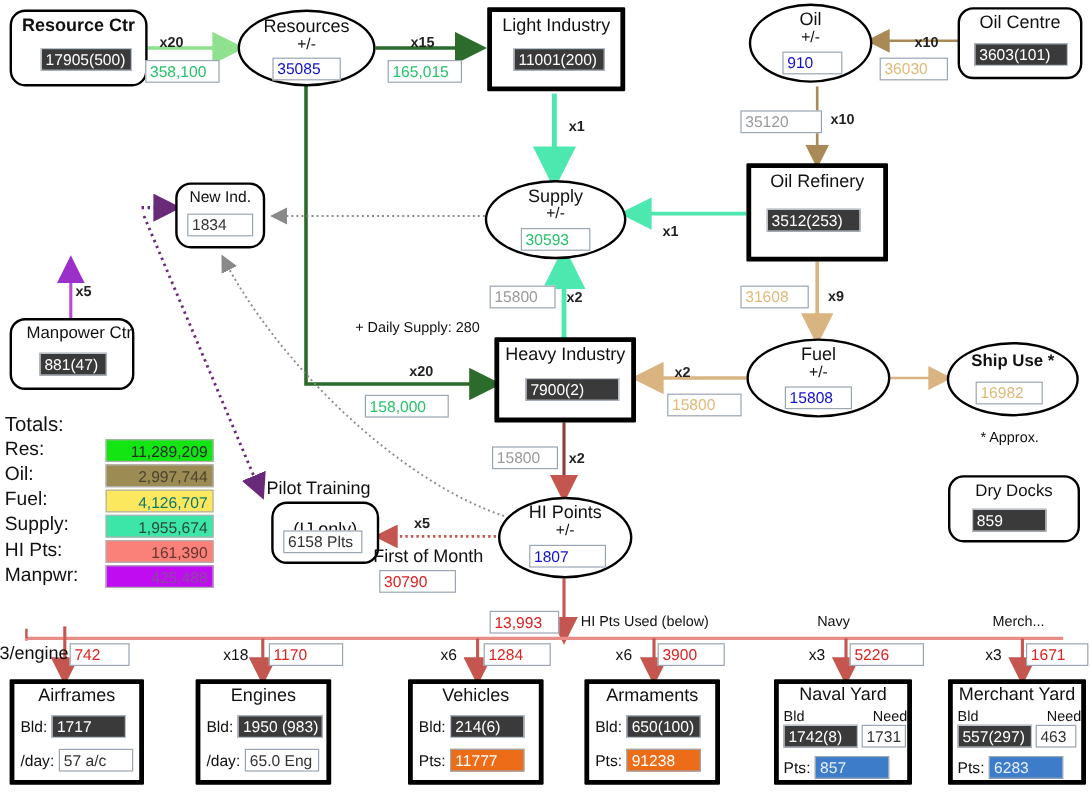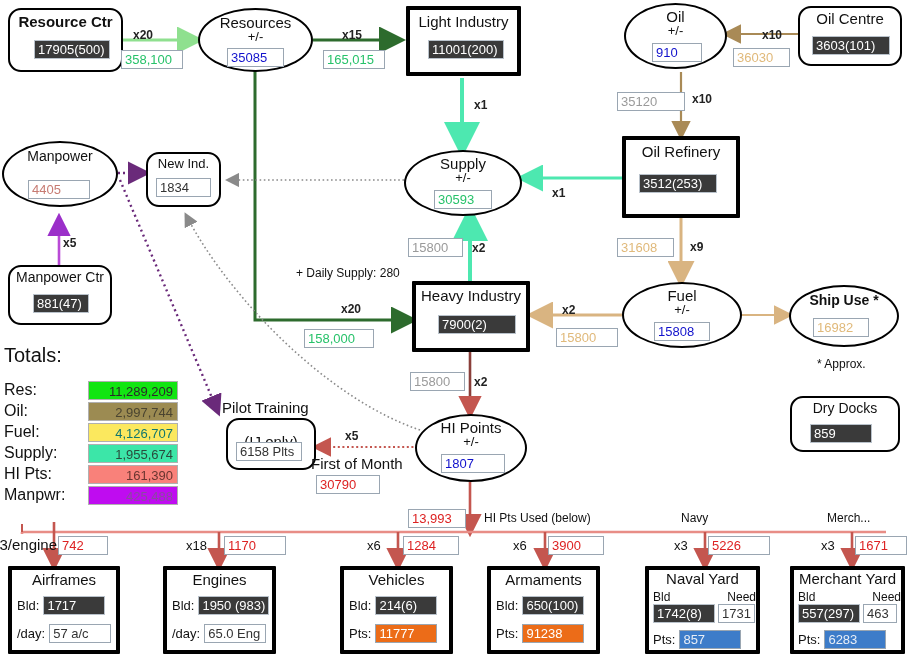--- a/index.html
+++ b/index.html
@@ -41,21 +41,21 @@
   .plain{position:absolute;font-size:14px;color:#111;white-space:nowrap;}
   .plain.b{font-weight:normal;font-size:12px;}
 
   
   #totals{position:absolute;left:4px;top:344px;font-size:16px;color:#111;}
   #totals .row{display:flex;align-items:center;height:20px;margin-bottom:1px;}
   #totals .lbl{width:84px;text-align:left;font-size:16px;}
   #totals .val{width:90px;height:19px;line-height:19px;text-align:right;
                padding-right:4px;box-sizing:border-box;font-size:13px;
                border:1px solid #b0b0b0;}
-  #totals .hdr{font-size:20px;margin-bottom:13px;}
+  #totals .hdr{font-size:17px;margin-bottom:1px;}
 </style>
 </head>
 <body>
 
 <div id="stage">
 
 <svg class="edges" viewBox="0 0 908 660">
   <defs>
     <marker id="ar-greenL" markerWidth="9" markerHeight="9" refX="7" refY="4.5" orient="auto">
       <path d="M0,0 L9,4.5 L0,9 z" fill="#8fe08f"></path>
@@ -173,24 +173,20 @@
 <div class="chip green" style="position:absolute;left:323px;top:50px;width:62px;">165,015</div>
 
 <div class="elabel" style="left:474px;top:98px;">x1</div>
 
 <div class="elabel" style="left:762px;top:28px;">x10</div>
 <div class="chip tan" style="position:absolute;left:733px;top:48px;width:57px;">36030</div>
 
 <div class="elabel" style="left:692px;top:92px;">x10</div>
 <div class="chip grey" style="position:absolute;left:617px;top:92px;width:68px;">35120</div>
 
-<div class="node ellipse" style="left:2px;top:141px;width:116px;height:66px;">
-  <div class="ntitle" style="margin-top:6px;font-size:14px;">Manpower</div>
-  <div class="chip salmon" style="position:absolute;left:24px;top:37px;width:62px;">4405</div>
-</div>
 
 <div class="node rrect" style="left:146px;top:152px;width:75px;height:55px;">
   <div class="ntitle" style="margin-top:3px;font-size:13px;">New Ind.</div>
   <div class="chip" style="position:absolute;left:8px;top:24px;width:55px;">1834</div>
 </div>
 
 <div class="node ellipse" style="left:404px;top:150px;width:118px;height:66px;">
   <div class="ntitle" style="margin-top:4px;">Supply</div>
   <div class="sub">+/-</div>
   <div class="chip green" style="position:absolute;left:28px;top:38px;width:58px;">30593</div>
@@ -202,21 +198,21 @@
 </div>
 
 <div class="elabel" style="left:552px;top:186px;">x1</div>
 <div class="chip grey" style="position:absolute;left:408px;top:238px;width:55px;">15800</div>
 <div class="elabel" style="left:472px;top:241px;">x2</div>
 
 <div class="chip tan" style="position:absolute;left:617px;top:238px;width:57px;">31608</div>
 <div class="elabel" style="left:690px;top:240px;">x9</div>
 
 <div class="node rrect" style="left:8px;top:265px;width:104px;height:60px;">
-  <div class="ntitle" style="margin-top:3px;font-size:14px;">Manpower Ctr</div>
+  <div class="ntitle" style="margin-top:3px;font-size:14px;text-align:right;">Manpower Ctr</div>
   <div class="chip dark" style="position:absolute;left:23px;top:27px;width:56px;">881(47)</div>
 </div>
 <div class="elabel" style="left:63px;top:236px;">x5</div>
 
 <div class="node hrect" style="left:412px;top:281px;width:118px;height:71px;">
   <div class="ntitle" style="margin-top:3px;">Heavy Industry</div>
   <div class="chip dark" style="position:absolute;left:22px;top:30px;width:78px;">7900(2)</div>
 </div>
 
 <div class="plain b" style="left:296px;top:266px;">+ Daily Supply: 280</div>

